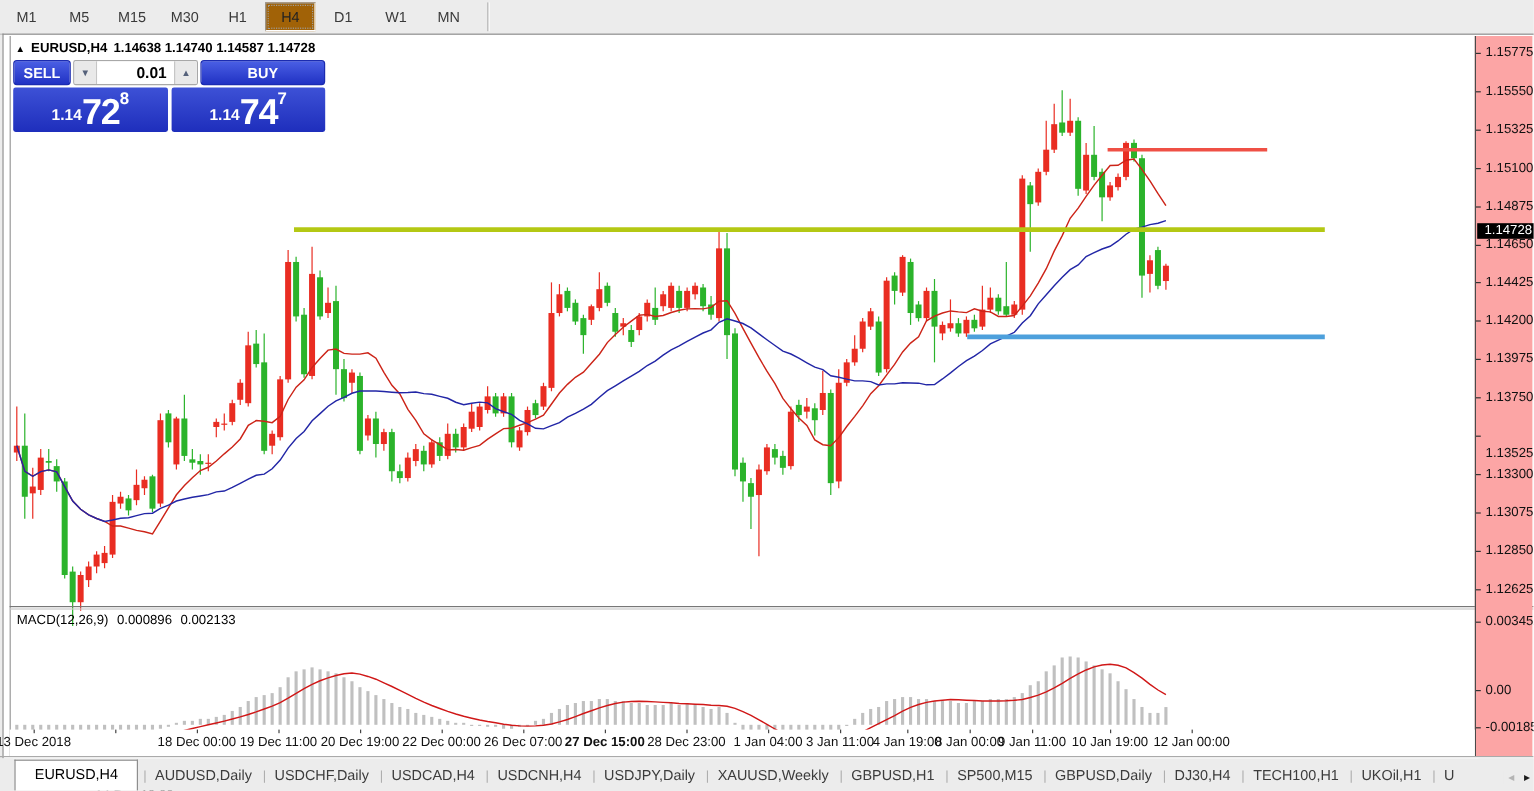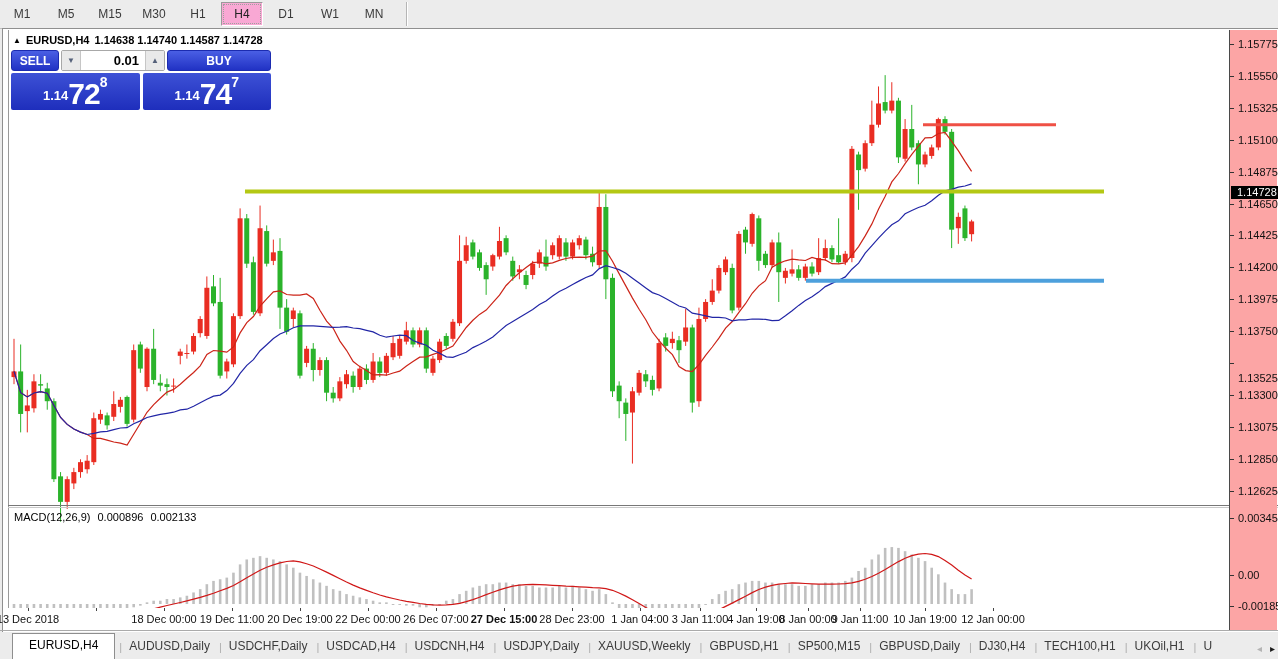--- a/index.html
+++ b/index.html
@@ -4,21 +4,21 @@
 <style>
   html,body{margin:0;padding:0;}
   body{width:1278px;height:659px;overflow:hidden;background:#ececec;
        font-family:"Liberation Sans",sans-serif;position:relative;}
   #app{position:absolute;inset:0;}
   
   #toolbar{position:absolute;left:0;top:0;width:1278px;height:28px;background:#ececec;
            border-bottom:1px solid #bdbdbd;display:flex;align-items:center;}
   .tf-btn{height:22px;min-width:26px;padding:0 7px;margin:0 1px;display:flex;align-items:center;
           justify-content:center;font-size:12px;color:#3a3a3a;background:transparent;border:1px solid transparent;cursor:default;}
-  .tf-btn.active{background:#f9a8d4;border:1px solid #9a9a9a;border-right-color:#fff;border-bottom-color:#fff;
+  .tf-btn.active{background:#a16207;border:1px solid #9a9a9a;border-right-color:#fff;border-bottom-color:#fff;
           outline:1px dotted #9f9f9f;outline-offset:-3px;color:#222;}
   .tb-sep{width:1px;height:24px;background:#b5b5b5;margin:0 6px 0 10px;box-shadow:1px 0 0 #fff;}
   
   #chart-window{position:absolute;left:2px;top:28px;width:1276px;height:603px;background:#fff;
                 border-left:1px solid #8f8f8f;border-top:1px solid #8f8f8f;}
   #price-pane{position:absolute;left:8px;top:30px;width:1221px;height:476px;background:#fff;}
   #macd-pane{position:absolute;left:8px;top:508px;width:1221px;height:99px;background:#fff;}
   #plot-left-line{position:absolute;left:8px;top:30px;width:1px;height:600px;background:#9a9a9a;}
   #pane-divider{position:absolute;left:8px;top:505px;width:1270px;height:1px;background:#777;}
   #pane-divider2{position:absolute;left:8px;top:507px;width:1270px;height:1px;background:#c9c9c9;}

